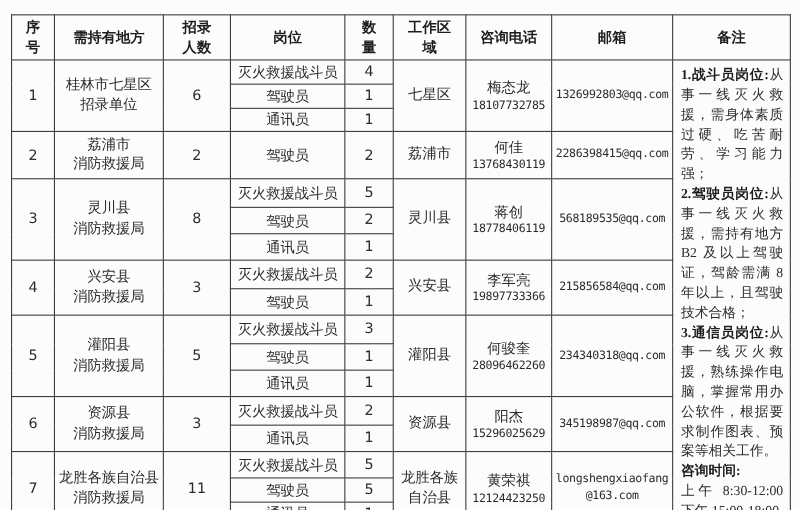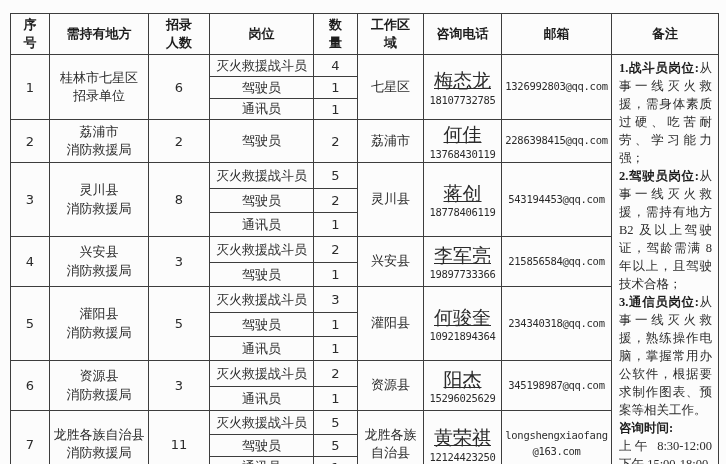--- a/index.html
+++ b/index.html
@@ -29,21 +29,21 @@
     color: #1d1d1d;
     font-size: 13px;
     padding: 2px 12px;
   }
   tr.h29 { height: 29px; }
   tr.h22 { height: 22px; }
   tr.h21 { height: 21px; }
   tr.h24 { height: 24px; }
   tr.h43 { height: 43px; }
   td.pre { white-space: pre-line; line-height: 1.4; }
-  td.contact .cname { font-size: 19px; line-height: 1.35; text-decoration: underline; }
+  td.contact .cname { font-size: 13px; line-height: 1.35; }
   td.contact .phone,
   td.email {
     font-family: "DejaVu Sans Mono", "Liberation Mono", monospace;
     font-size: 10.5px;
     letter-spacing: -0.3px;
     color: #2b2b2b;
   }
   td.email { white-space: pre-line; line-height: 1.5; }
   td.remarks {
     vertical-align: top;
@@ -140,21 +140,21 @@
       <td rowspan="3" class="pre">灵川县
 消防救援局</td>
       <td rowspan="3">8</td>
       <td>灭火救援战斗员</td>
       <td>5</td>
       <td rowspan="3" class="pre">灵川县</td>
       <td rowspan="3" class="contact">
         <div class="cname">蒋创</div>
         <div class="phone">18778406119</div>
       </td>
-      <td rowspan="3" class="email">543194453@qq.com</td>
+      <td rowspan="3" class="email">568189535@qq.com</td>
     </tr>
     <tr class="h24">
       <td>驾驶员</td>
       <td>2</td>
     </tr>
     <tr class="h24">
       <td>通讯员</td>
       <td>1</td>
     </tr>
 
@@ -180,21 +180,21 @@
     <tr class="h24">
       <td rowspan="3">5</td>
       <td rowspan="3" class="pre">灌阳县
 消防救援局</td>
       <td rowspan="3">5</td>
       <td>灭火救援战斗员</td>
       <td>3</td>
       <td rowspan="3" class="pre">灌阳县</td>
       <td rowspan="3" class="contact">
         <div class="cname">何骏奎</div>
-        <div class="phone">10921894364</div>
+        <div class="phone">28096462260</div>
       </td>
       <td rowspan="3" class="email">234340318@qq.com</td>
     </tr>
     <tr class="h24">
       <td>驾驶员</td>
       <td>1</td>
     </tr>
     <tr class="h24">
       <td>通讯员</td>
       <td>1</td>

